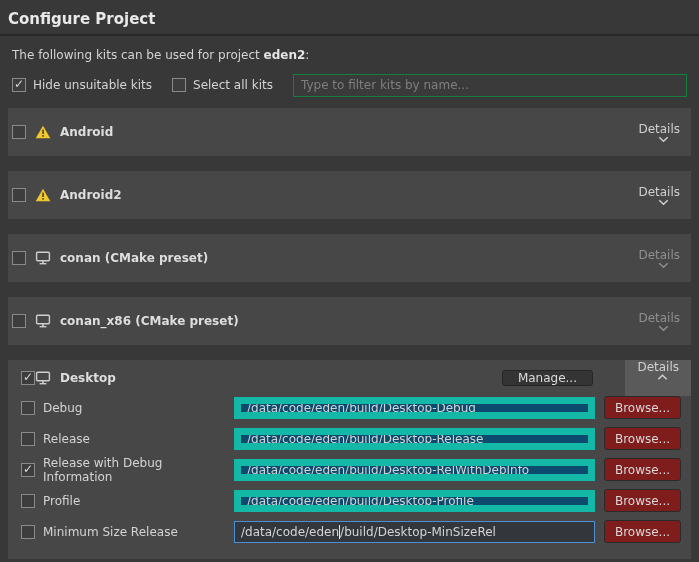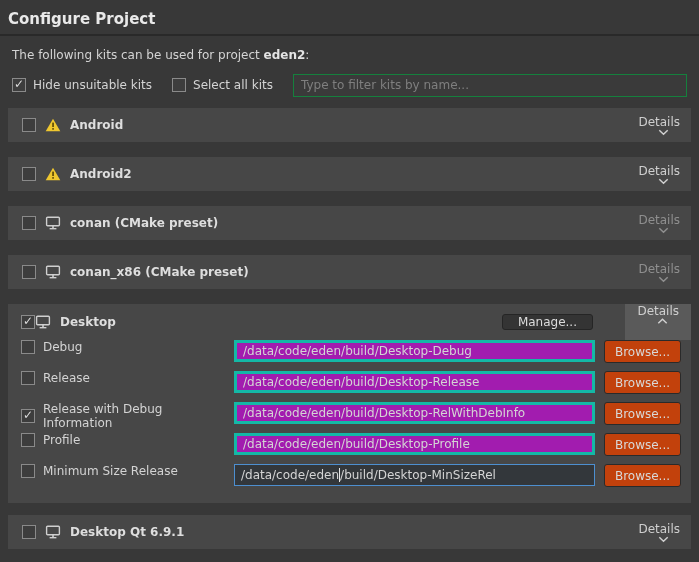--- a/index.html
+++ b/index.html
@@ -53,24 +53,24 @@
     font-family: "DejaVu Sans", "Liberation Sans", sans-serif;
     font-size: 12px;
     outline: none;
   }
   .filter-input::placeholder { color: #7f7f7f; opacity: 1; }
   
   .kit-list { margin-top: 11px; }
   .kit-row {
     margin: 0 8px 15px 8px;
     background: #474747;
-    height: 34px;
-    display: flex;
-    align-items: center;
-    padding-left: 14px;
+    height: 48px;
+    display: flex;
+    align-items: center;
+    padding-left: 4px;
     position: relative;
   }
   .kit-row .kit-icon { margin-left: 9px; display: inline-flex; }
   .kit-name { margin-left: 9px; font-weight: bold; color: #dedede; }
   .kit-right { margin-left: auto; display: flex; align-items: center; padding-right: 11px; }
   .details-btn { display: flex; align-items: center; cursor: default; flex-direction: column; }
   .details-btn .details-text { color: #cfcfcf; }
   .details-btn svg { margin-left: 8px; }
   .details-btn.dim .details-text { color: #8f8f8f; }
   .details-btn.dim svg path { stroke: #8f8f8f; }
@@ -102,49 +102,49 @@
   .details-active {
     position: absolute;
     right: 0; top: 0; bottom: 0;
     background: #5a5a5a;
     display: flex;
     align-items: center;
     padding: 0 12px;
   }
   .cfg-row {
     display: flex;
-    align-items: flex-start;
+    align-items: center;
     height: 23px;
     margin: 0 10px 8px 13px;
   }
   .cfg-row:first-of-type { margin-top: 6px; }
   .cfg-left { width: 213px; display: flex; align-items: center; flex: 0 0 auto; }
   .cfg-left .cfg-label { margin-left: 8px; color: #d4d4d4; }
   .path-input {
     flex: 1;
     height: 22px;
-    background: #a21caf;
-    border: 3px solid #14b8a6;
+    background: #0c4a6e;
+    border: 7px solid #14b8a6;
     display: flex;
     align-items: center;
     padding: 0 6px;
     margin-right: 9px;
     color: #d4d4d4;
     white-space: pre;
     overflow: hidden;
   }
   .path-input.focused {
     background: #33373b;
     border: 1px solid #4d8fd0;
   }
   .caret { width: 1px; height: 14px; background: #e6e6e6; flex: 0 0 auto; }
   .browse-btn {
     width: 77px;
     height: 23px;
-    background: #c2410c;
+    background: #7f1d1d;
     border: 1px solid #2a2a2a;
     border-radius: 3px;
     color: #d8d8d8;
     font-family: "DejaVu Sans", "Liberation Sans", sans-serif;
     font-size: 12px;
     cursor: default;
   }
   svg { display: block; }
 </style>
 </head>

